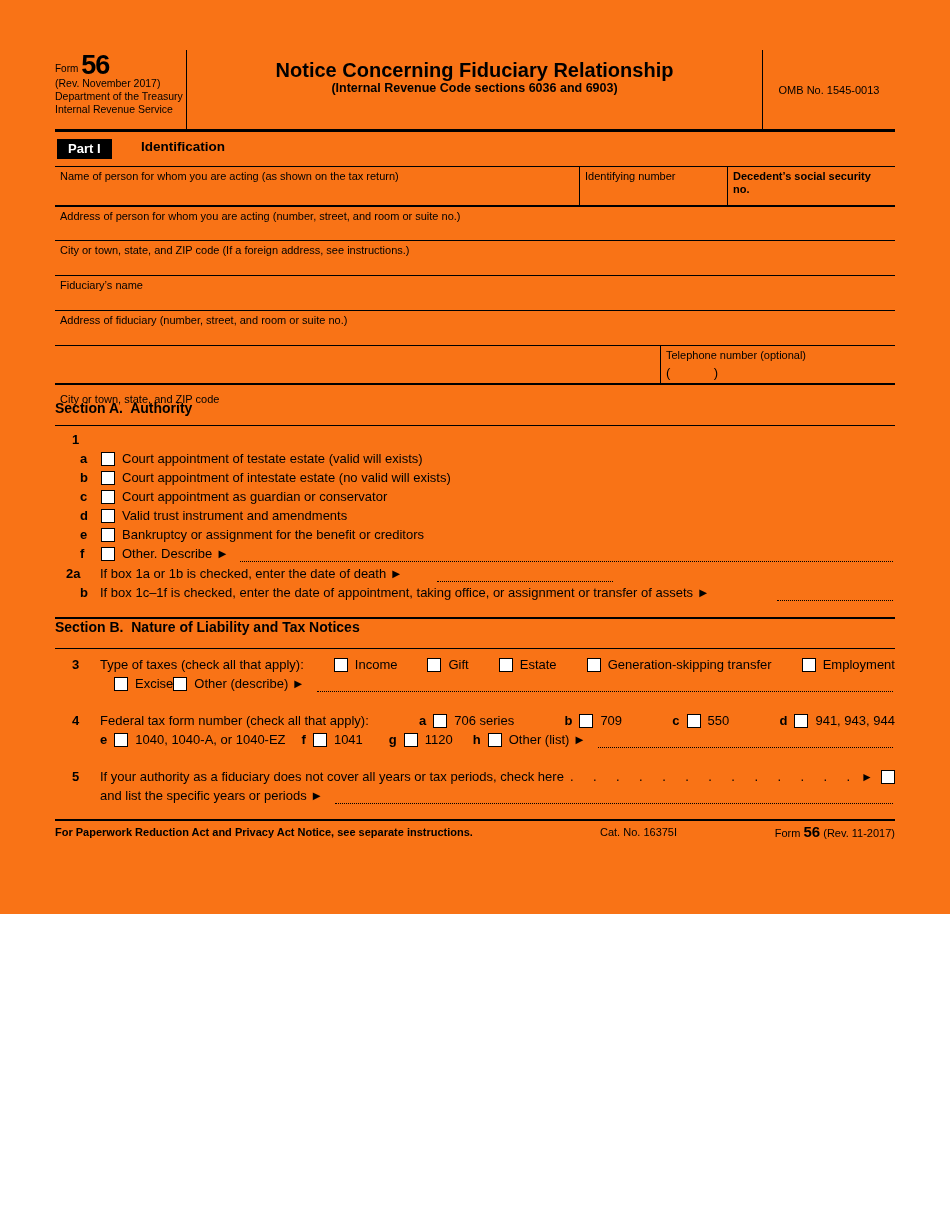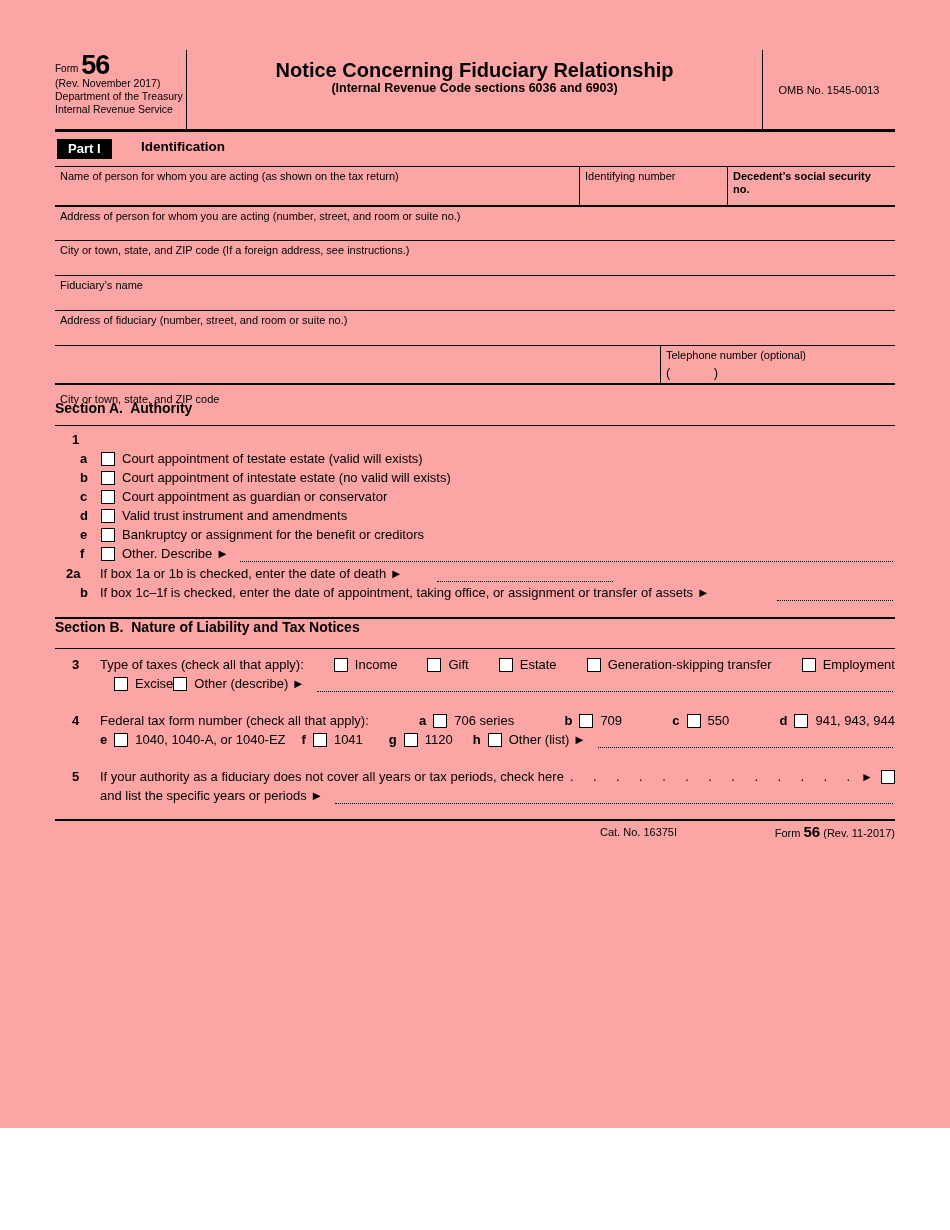--- a/index.html
+++ b/index.html
@@ -1,16 +1,16 @@
 <!DOCTYPE html>
 <html><head>
 <meta charset="utf-8">
 <style>
   html,body{margin:0;padding:0;background:#fff;}
-  .page{position:relative;width:950px;height:1128px;background:#fca5a5;color:#000;
+  .page{position:relative;width:950px;height:914px;background:#f97316;color:#000;
         font-family:"Liberation Sans","DejaVu Sans",sans-serif;overflow:hidden;}
   .abs{position:absolute;}
   .lbl{font-size:11px;line-height:13px;}
   .body-txt{font-size:13px;line-height:17px;}
   .b{font-weight:bold;}
   .i{font-style:italic;}
   .pre{white-space:pre;}
 
   
   .header{position:absolute;left:55px;top:50px;width:840px;height:79px;
@@ -266,20 +266,21 @@
       <span class="arrow" style="margin-right:8px;">►</span>
       <span class="ckbox" style="align-self:center;"></span>
     </div>
     <div class="abs row-flex body-txt" style="left:45px;top:138px;right:2px;">
       <span>and list the specific years or periods ►</span>
       <span class="dotfill" style="flex:1;margin-left:12px;height:14px;align-self:flex-end;"></span>
     </div>
   </div>
 
   <div class="footer">
+    <span class="notice">For Paperwork Reduction Act and Privacy Act Notice, see separate instructions.</span>
     <span class="cat">Cat. No. 16375I</span>
     <span class="fnum">
       <span>Form</span>
       <span class="big">56</span>
       <span>(Rev. 11-2017)</span>
     </span>
   </div>
 
 </div>
 

